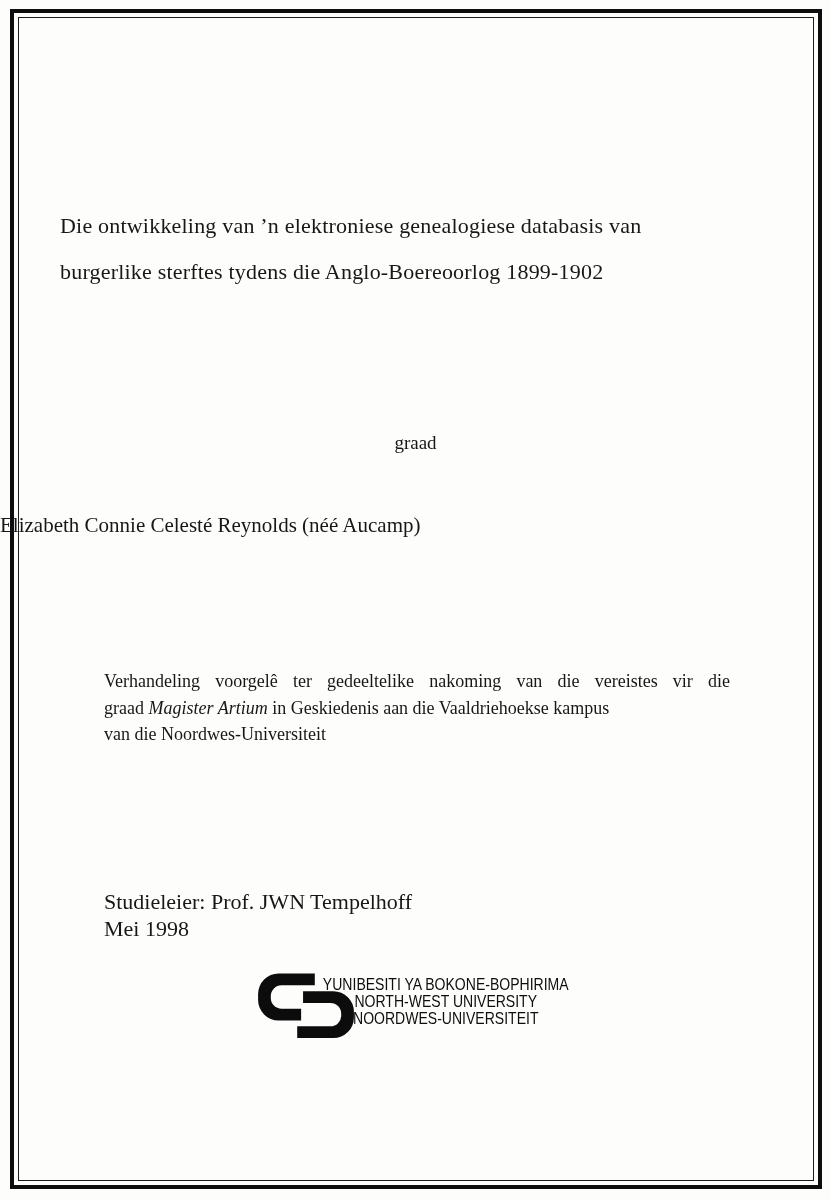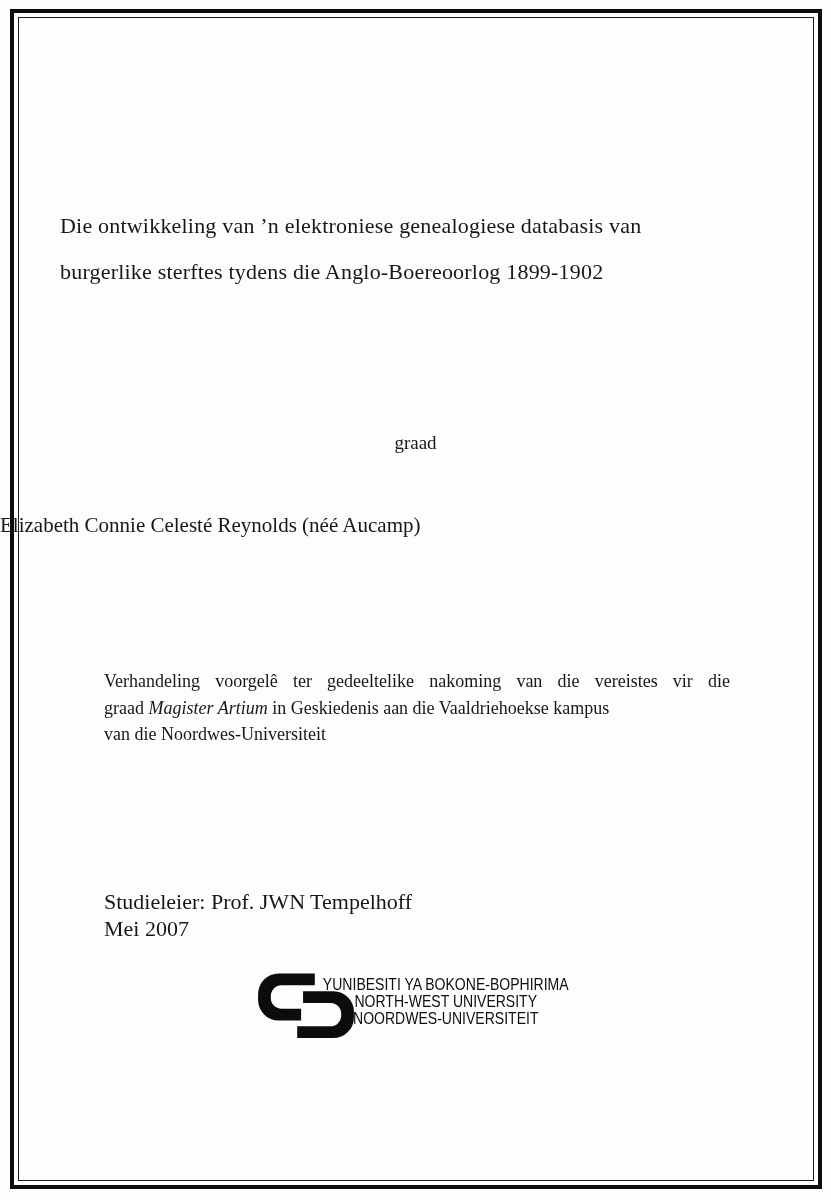--- a/index.html
+++ b/index.html
@@ -120,21 +120,21 @@
   <div class="author">Elizabeth Connie Celesté Reynolds (néé Aucamp)</div>
 
   <div class="statement">
     <div class="justified">Verhandeling voorgelê ter gedeeltelike nakoming van die vereistes vir die</div>
     <div><span>graad </span><i>Magister Artium</i><span> in Geskiedenis aan die Vaaldriehoekse kampus</span></div>
     <div>van die Noordwes-Universiteit</div>
   </div>
 
   <div class="supervisor-block">
     <div>Studieleier: Prof. JWN Tempelhoff</div>
-    <div>Mei 2007</div>
+    <div>Mei 1998</div>
   </div>
 
   <div class="logo">
     <svg class="logo-mark" width="108" height="88" viewBox="0 0 110 90" xmlns="http://www.w3.org/2000/svg">
       <path fill="#0c0c0c" d="M64,20 L27,20 A21,21 0 0 0 6,41 L6,47 A21,21 0 0 0 27,68 L50,68 L50,56 L30,56 A11,11 0 0 1 19,45 L19,43 A11,11 0 0 1 30,32 L64,32 Z"></path>
       <path fill="#0c0c0c" d="M46,86 L83,86 A21,21 0 0 0 104,65 L104,59 A21,21 0 0 0 83,38 L52,38 L52,50 L80,50 A11,11 0 0 1 91,61 L91,63 A11,11 0 0 1 80,74 L46,74 Z"></path>
     </svg>
     <div class="logo-text">
       <div>YUNIBESITI YA BOKONE-BOPHIRIMA</div>
       <div>NORTH-WEST UNIVERSITY</div>

